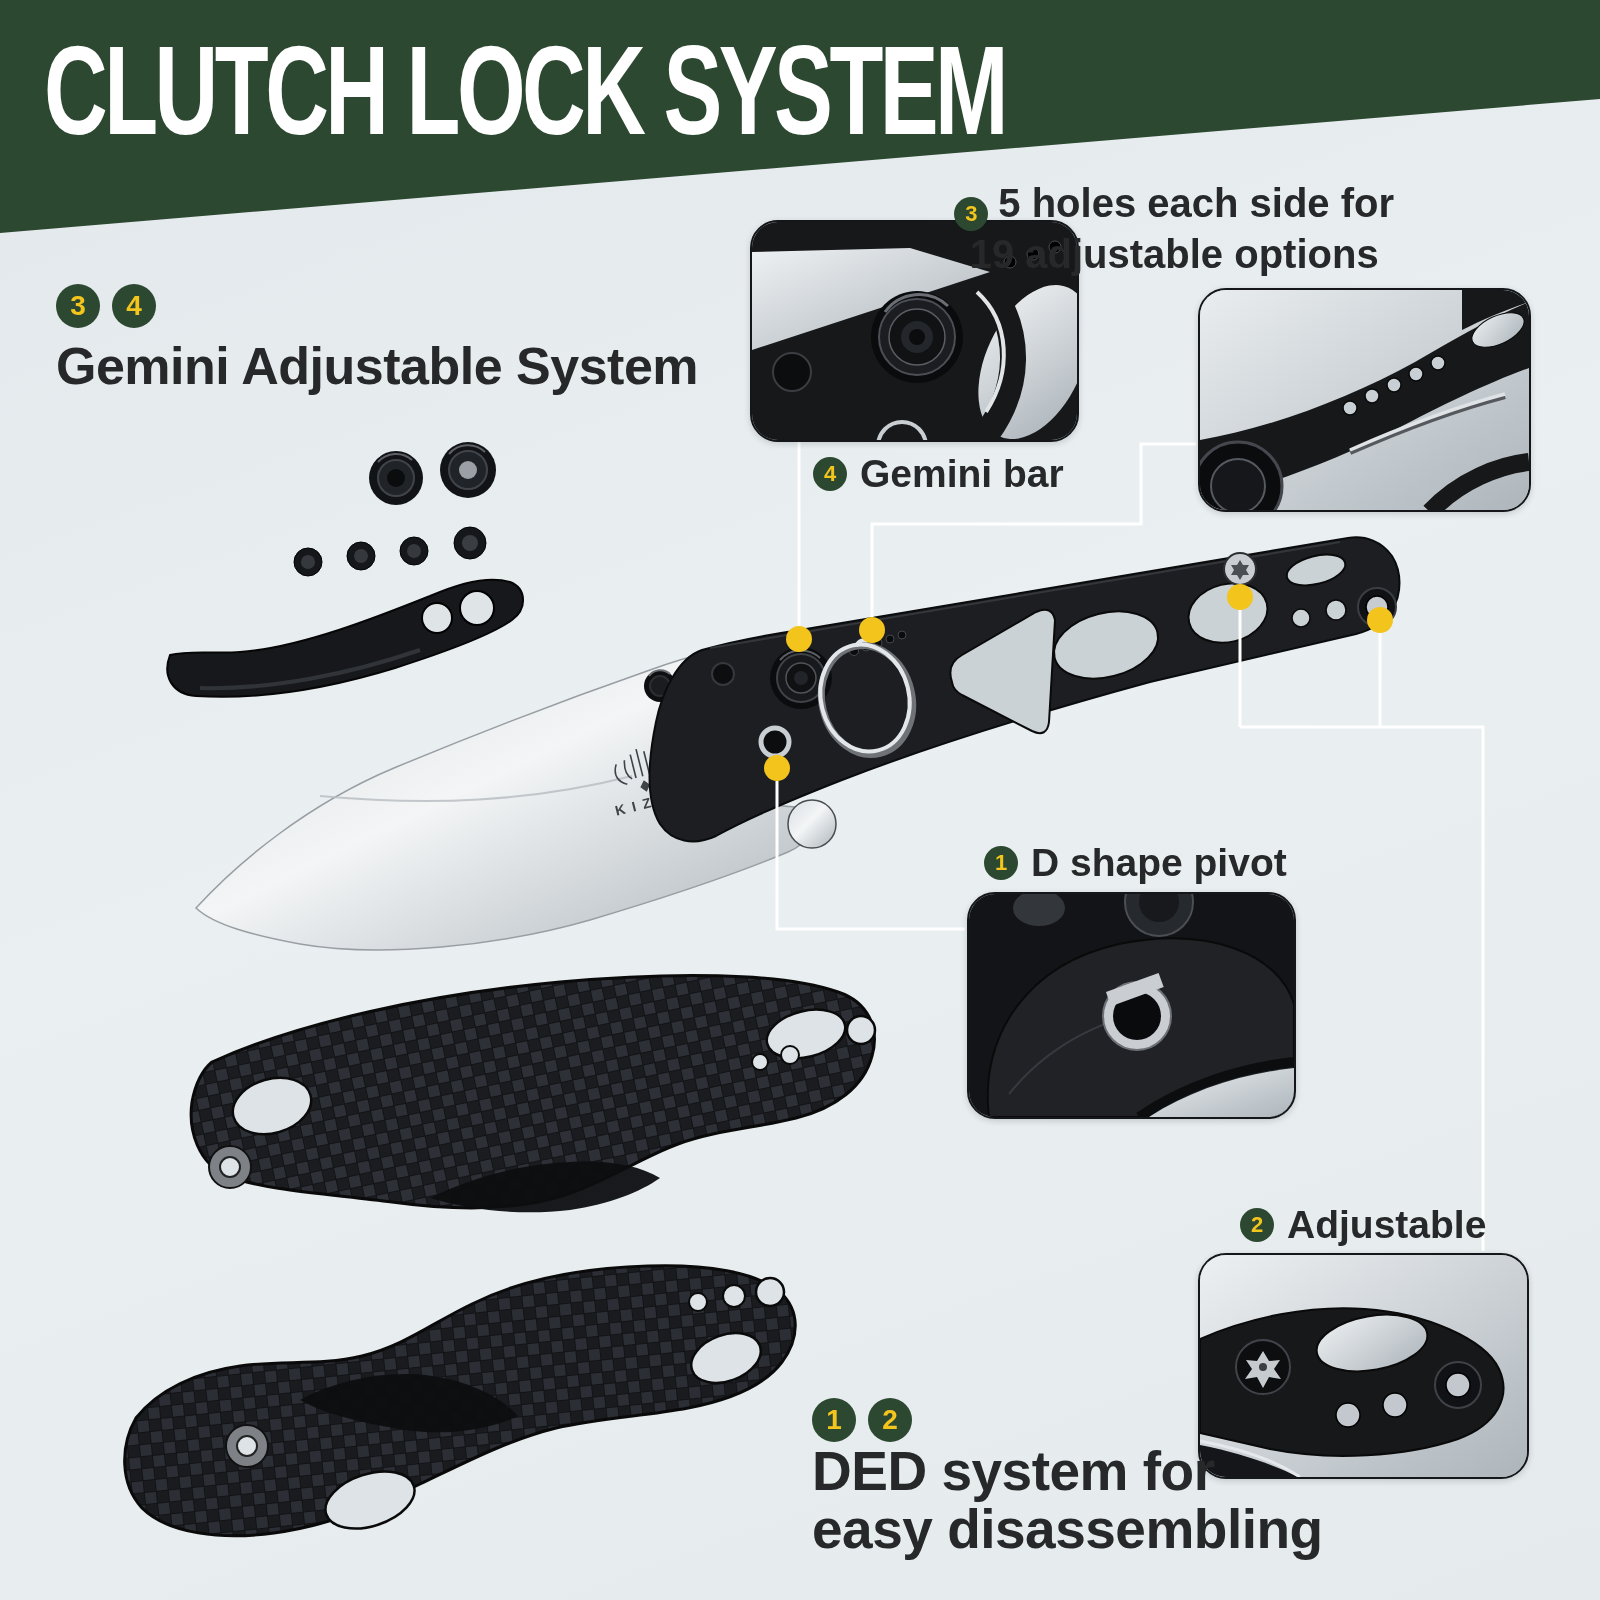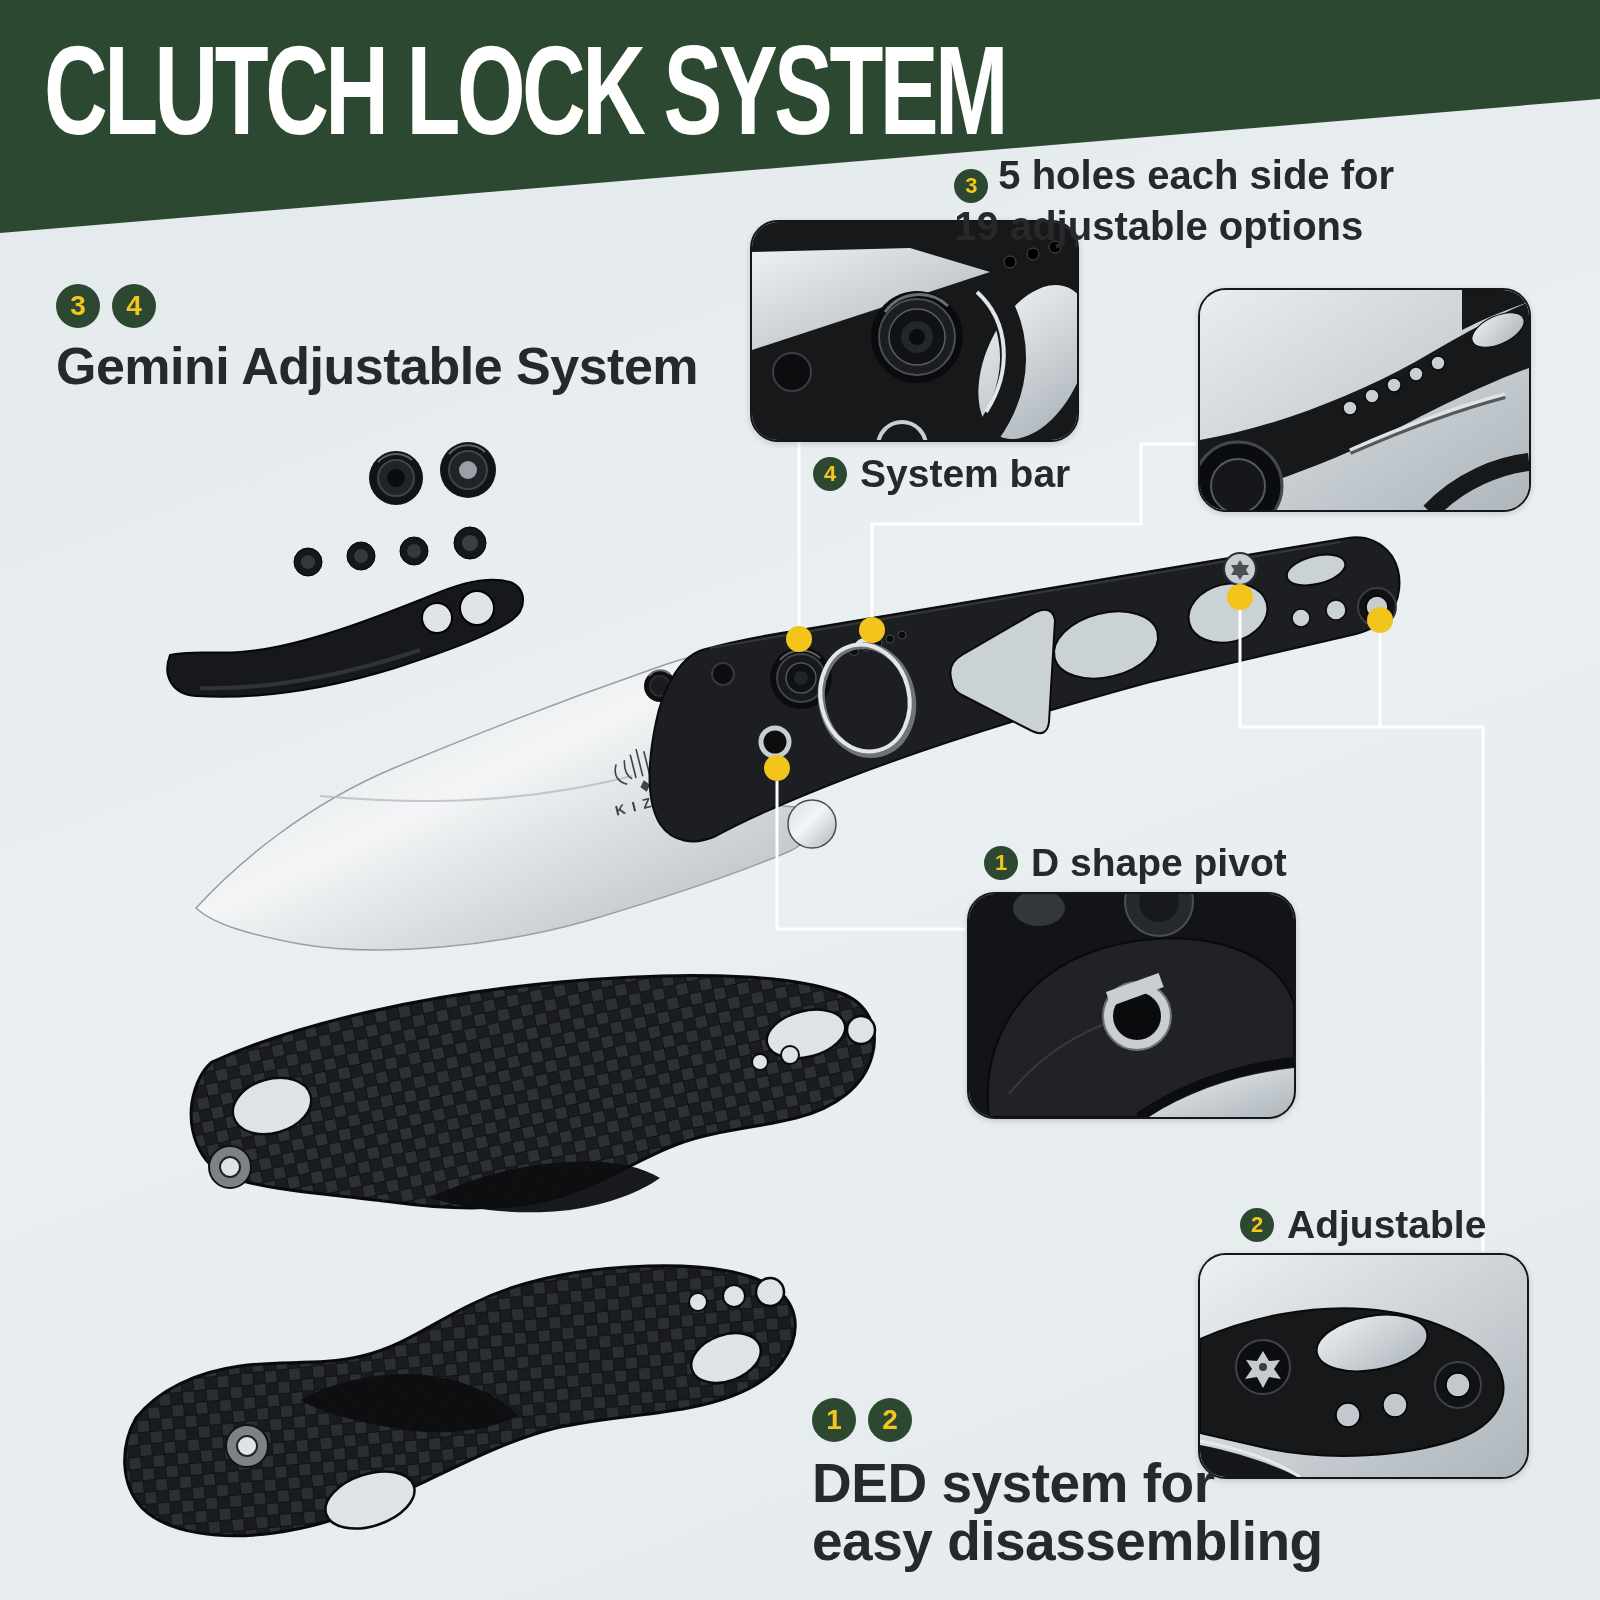--- a/index.html
+++ b/index.html
@@ -24,26 +24,26 @@
     display:inline-flex;align-items:center;justify-content:center;
     background:#2c4831;color:#f3c51d;border-radius:50%;
     font-weight:bold;flex:0 0 auto;
   }
   .badge-sm{width:34px;height:34px;font-size:22px;}
   .badge-lg{width:44px;height:44px;font-size:28px;}
   .badge-row{display:flex;gap:12px;}
   
   .label{position:absolute;color:#26282a;z-index:30;}
   .label-inline{display:flex;align-items:center;gap:13px;font-size:39px;font-weight:bold;}
-  .holes-label{right:206px;top:152px;text-align:left;font-size:40px;font-weight:bold;line-height:47px;}
+  .holes-label{right:206px;top:180px;text-align:center;font-size:40px;font-weight:bold;line-height:47px;}
   .holes-label .badge{vertical-align:-4px;margin-right:10px;}
   .gemini-label{left:56px;top:284px;}
   .gemini-title{font-size:52px;font-weight:bold;margin-top:8px;letter-spacing:-0.5px;white-space:nowrap;}
   .ded-label{left:812px;top:1398px;}
-  .ded-title{font-size:55px;font-weight:bold;line-height:58px;margin-top:12px;letter-spacing:-0.5px;white-space:nowrap;}
+  .ded-title{font-size:55px;font-weight:bold;line-height:58px;letter-spacing:-0.5px;white-space:nowrap;}
   
   .inset{
     position:absolute;z-index:20;border:2px solid #141619;border-radius:28px;
     overflow:hidden;background:#b9c0c5;box-shadow:0 2px 6px rgba(30,40,40,.18);
   }
   .inset svg{display:block;}
   #inset-clutch{left:750px;top:220px;width:325px;height:218px;}
   #inset-holes{left:1198px;top:288px;width:329px;height:220px;}
   #inset-pivot{left:967px;top:892px;width:325px;height:223px;}
   #inset-standoffs{left:1198px;top:1253px;width:327px;height:222px;}
@@ -393,21 +393,21 @@
   <div class="label gemini-label">
     <div class="badge-row">
       <span class="badge badge-lg">3</span>
       <span class="badge badge-lg">4</span>
     </div>
     <div class="gemini-title">Gemini Adjustable System</div>
   </div>
 
   <div class="label label-inline" style="left:813px;top:452px;">
     <span class="badge badge-sm">4</span>
-    <span>System bar</span>
+    <span>Gemini bar</span>
   </div>
 
   <div class="label label-inline" style="left:984px;top:841px;">
     <span class="badge badge-sm">1</span>
     <span>D shape pivot</span>
   </div>
 
   <div class="label label-inline" style="left:1240px;top:1203px;">
     <span class="badge badge-sm">2</span>
     <span>Adjustable</span>

